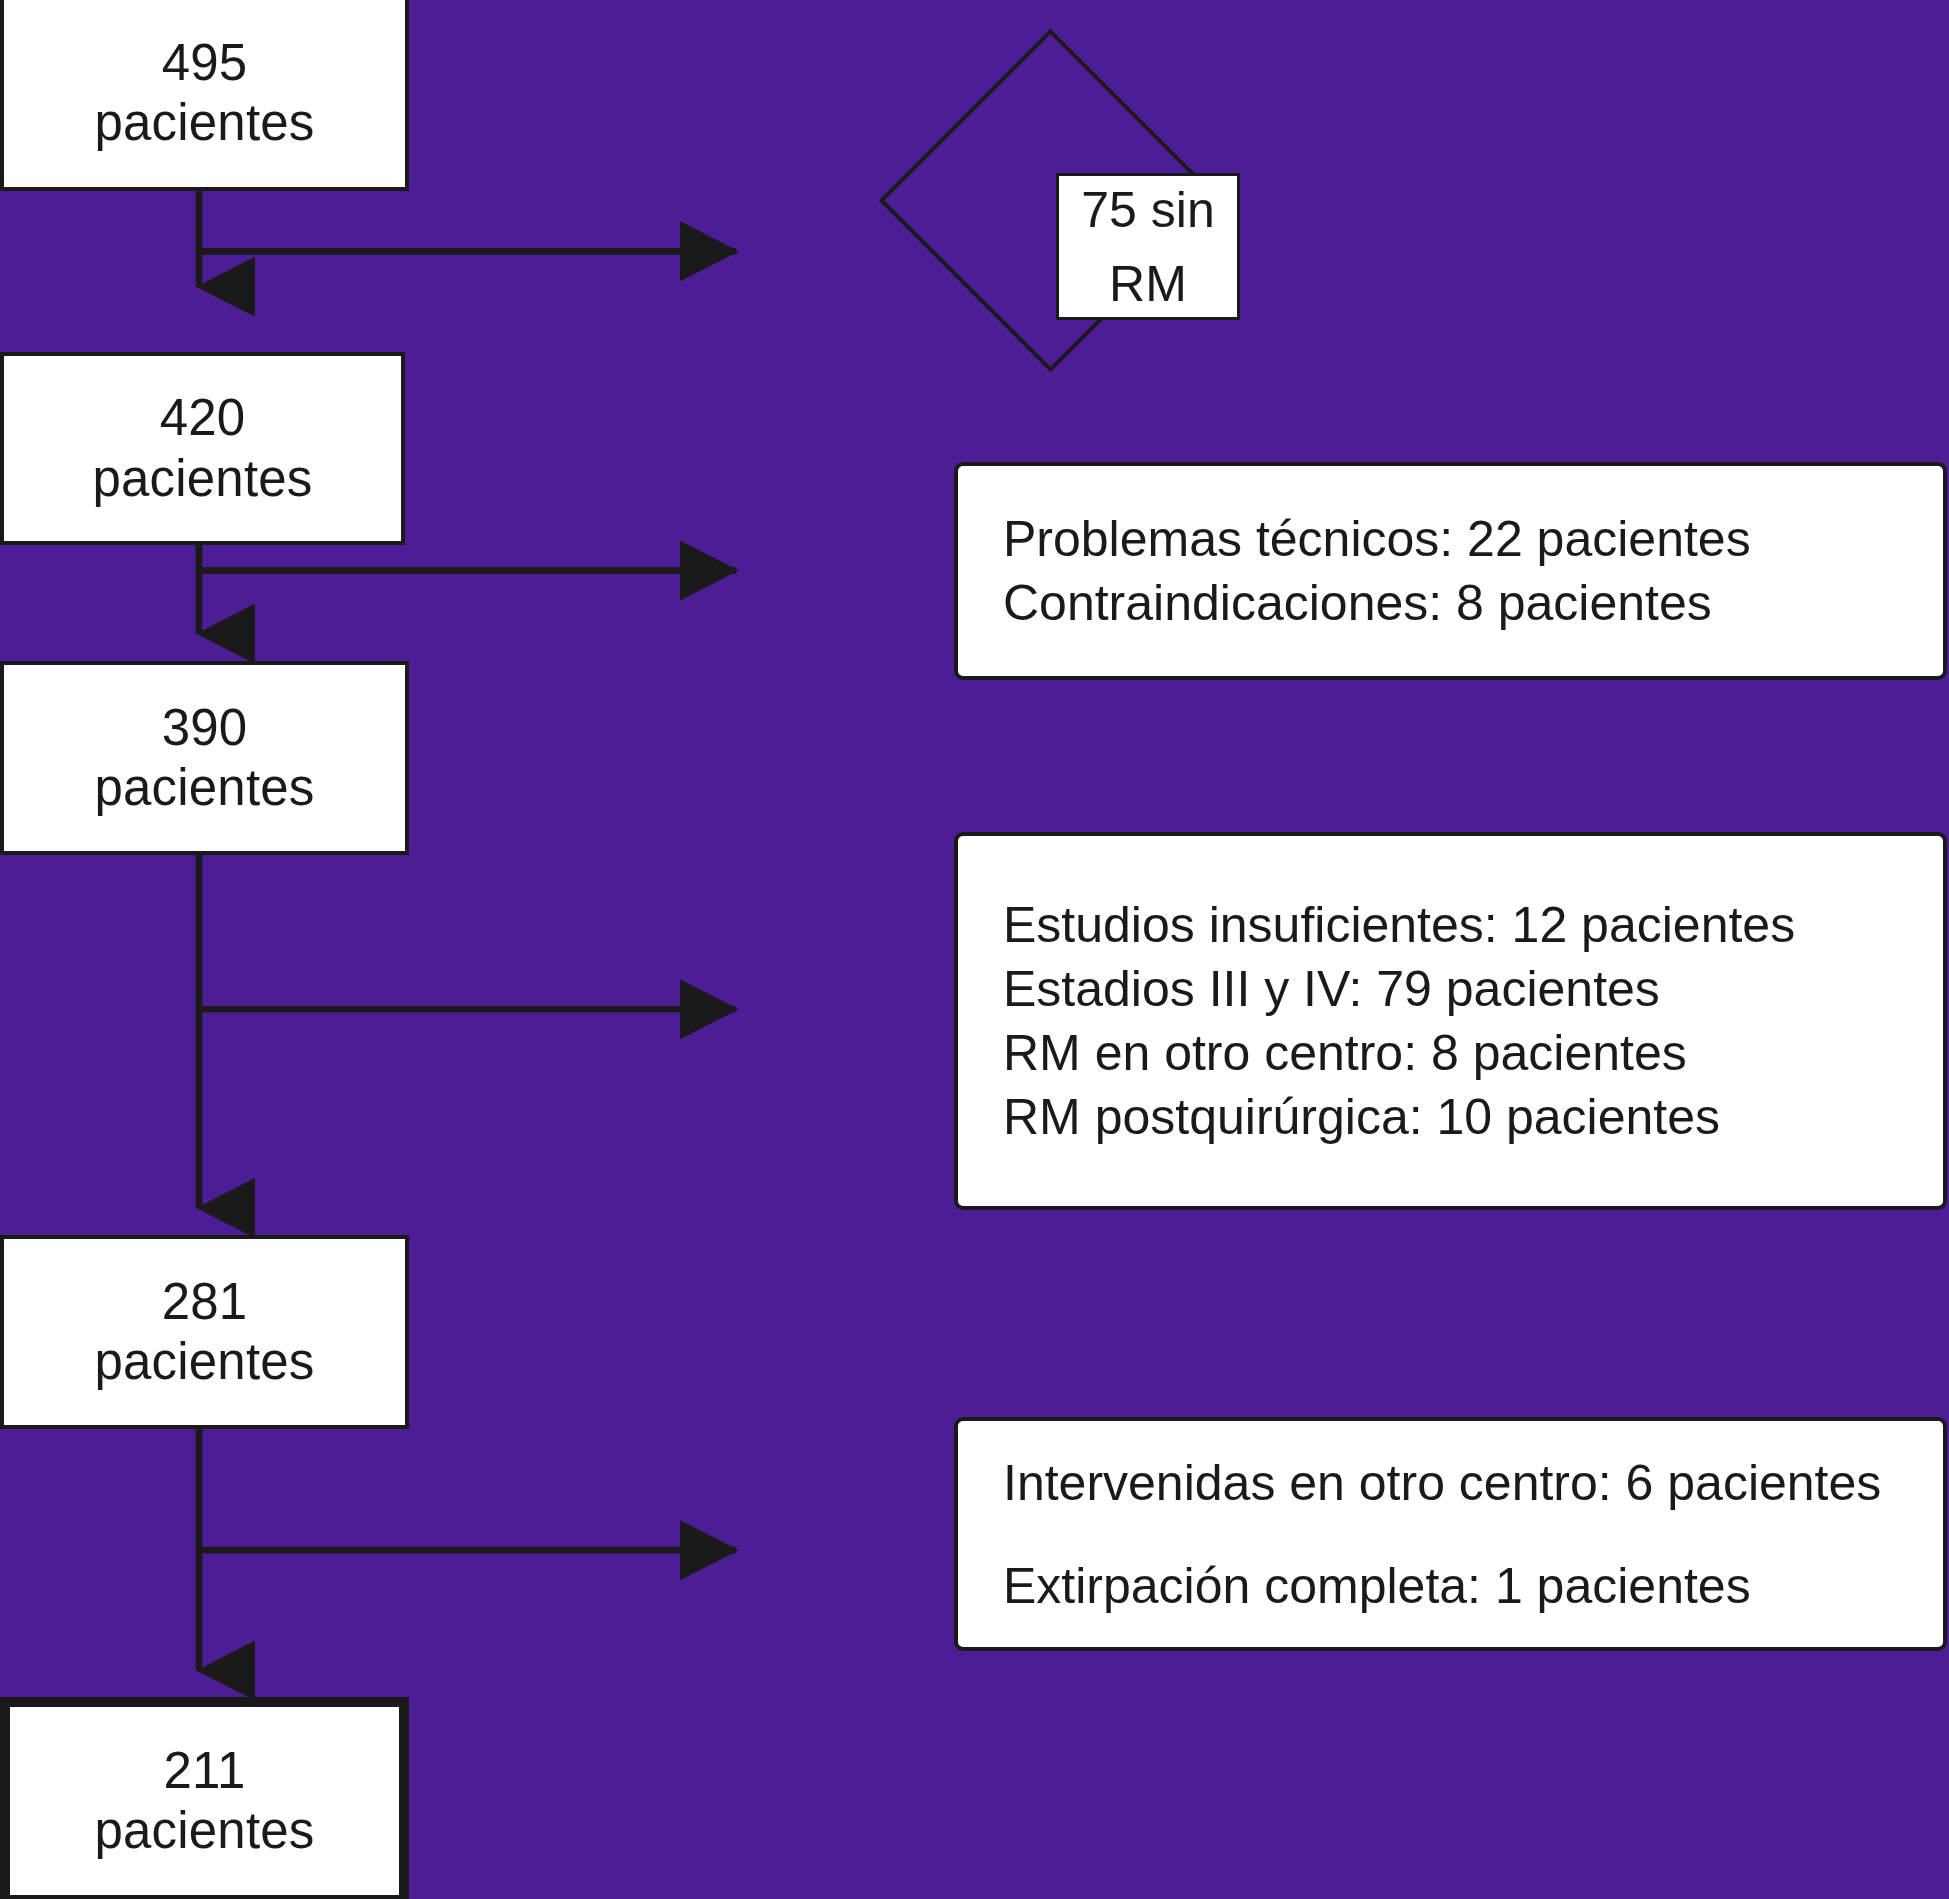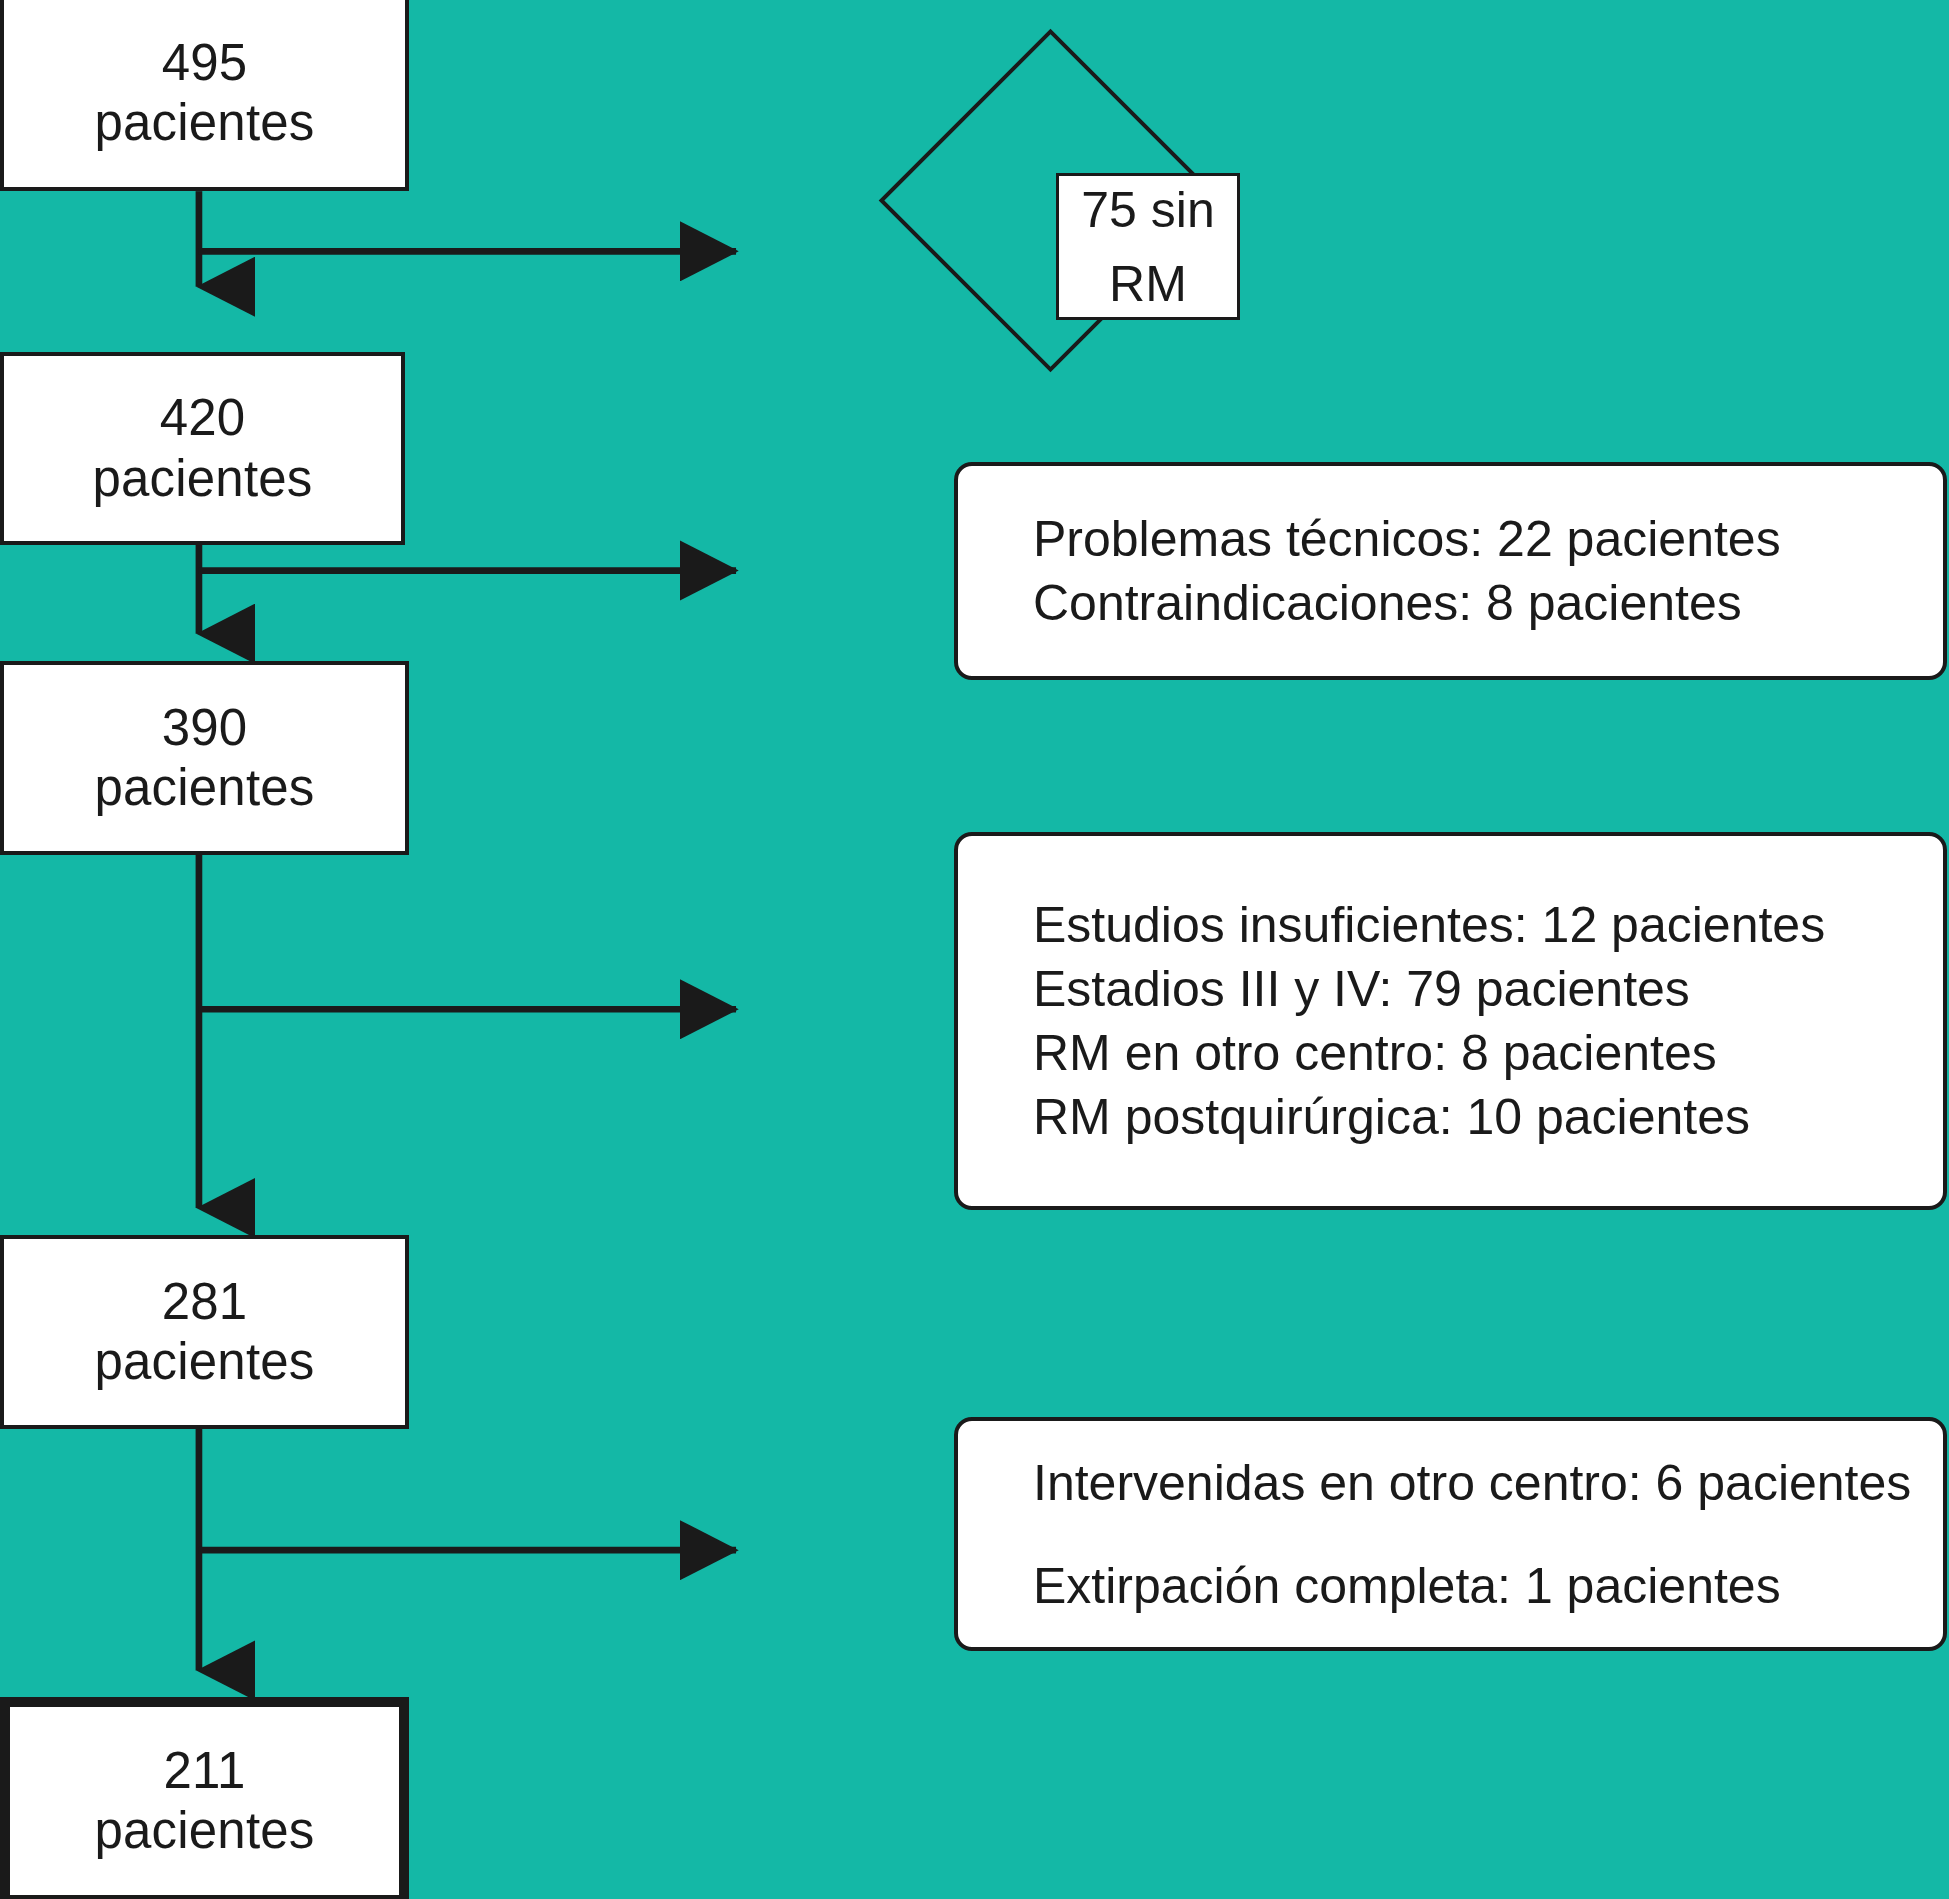--- a/index.html
+++ b/index.html
@@ -4,21 +4,21 @@
 <style>
   html, body {
     margin: 0;
     padding: 0;
     background: #ffffff;
   }
   #canvas {
     position: relative;
     width: 1949px;
     height: 1899px;
-    background: #14b8a6;
+    background: #4c1d95;
     font-family: "Liberation Sans", sans-serif;
     color: #1a1a1a;
     overflow: hidden;
   }
   .flow-svg {
     position: absolute;
     left: 0;
     top: 0;
     width: 1949px;
     height: 1899px;
@@ -79,26 +79,26 @@
     line-height: 1.2;
     gap: 14px;
   }
   #diamond-label-box span { display: block; }
 
   
   .note-box {
     position: absolute;
     box-sizing: border-box;
     border: 4.8px solid #1a1a1a;
-    border-radius: 18px;
+    border-radius: 9px;
     background: #ffffff;
     display: flex;
     flex-direction: column;
     justify-content: center;
-    padding-left: 75px;
+    padding-left: 45px;
     padding-right: 19px;
     font-size: 50px;
     line-height: 1.28;
   }
   .note-box .line { display: block; white-space: nowrap; }
 
   #note-1 { left: 954px;  top: 462px;  width: 993px; height: 218px; }
   #note-2 { left: 954px;  top: 832px;  width: 993px; height: 378px; }
   #note-3 { left: 954px;  top: 1417px; width: 993px; height: 234px; gap: 39px; }
 </style>

